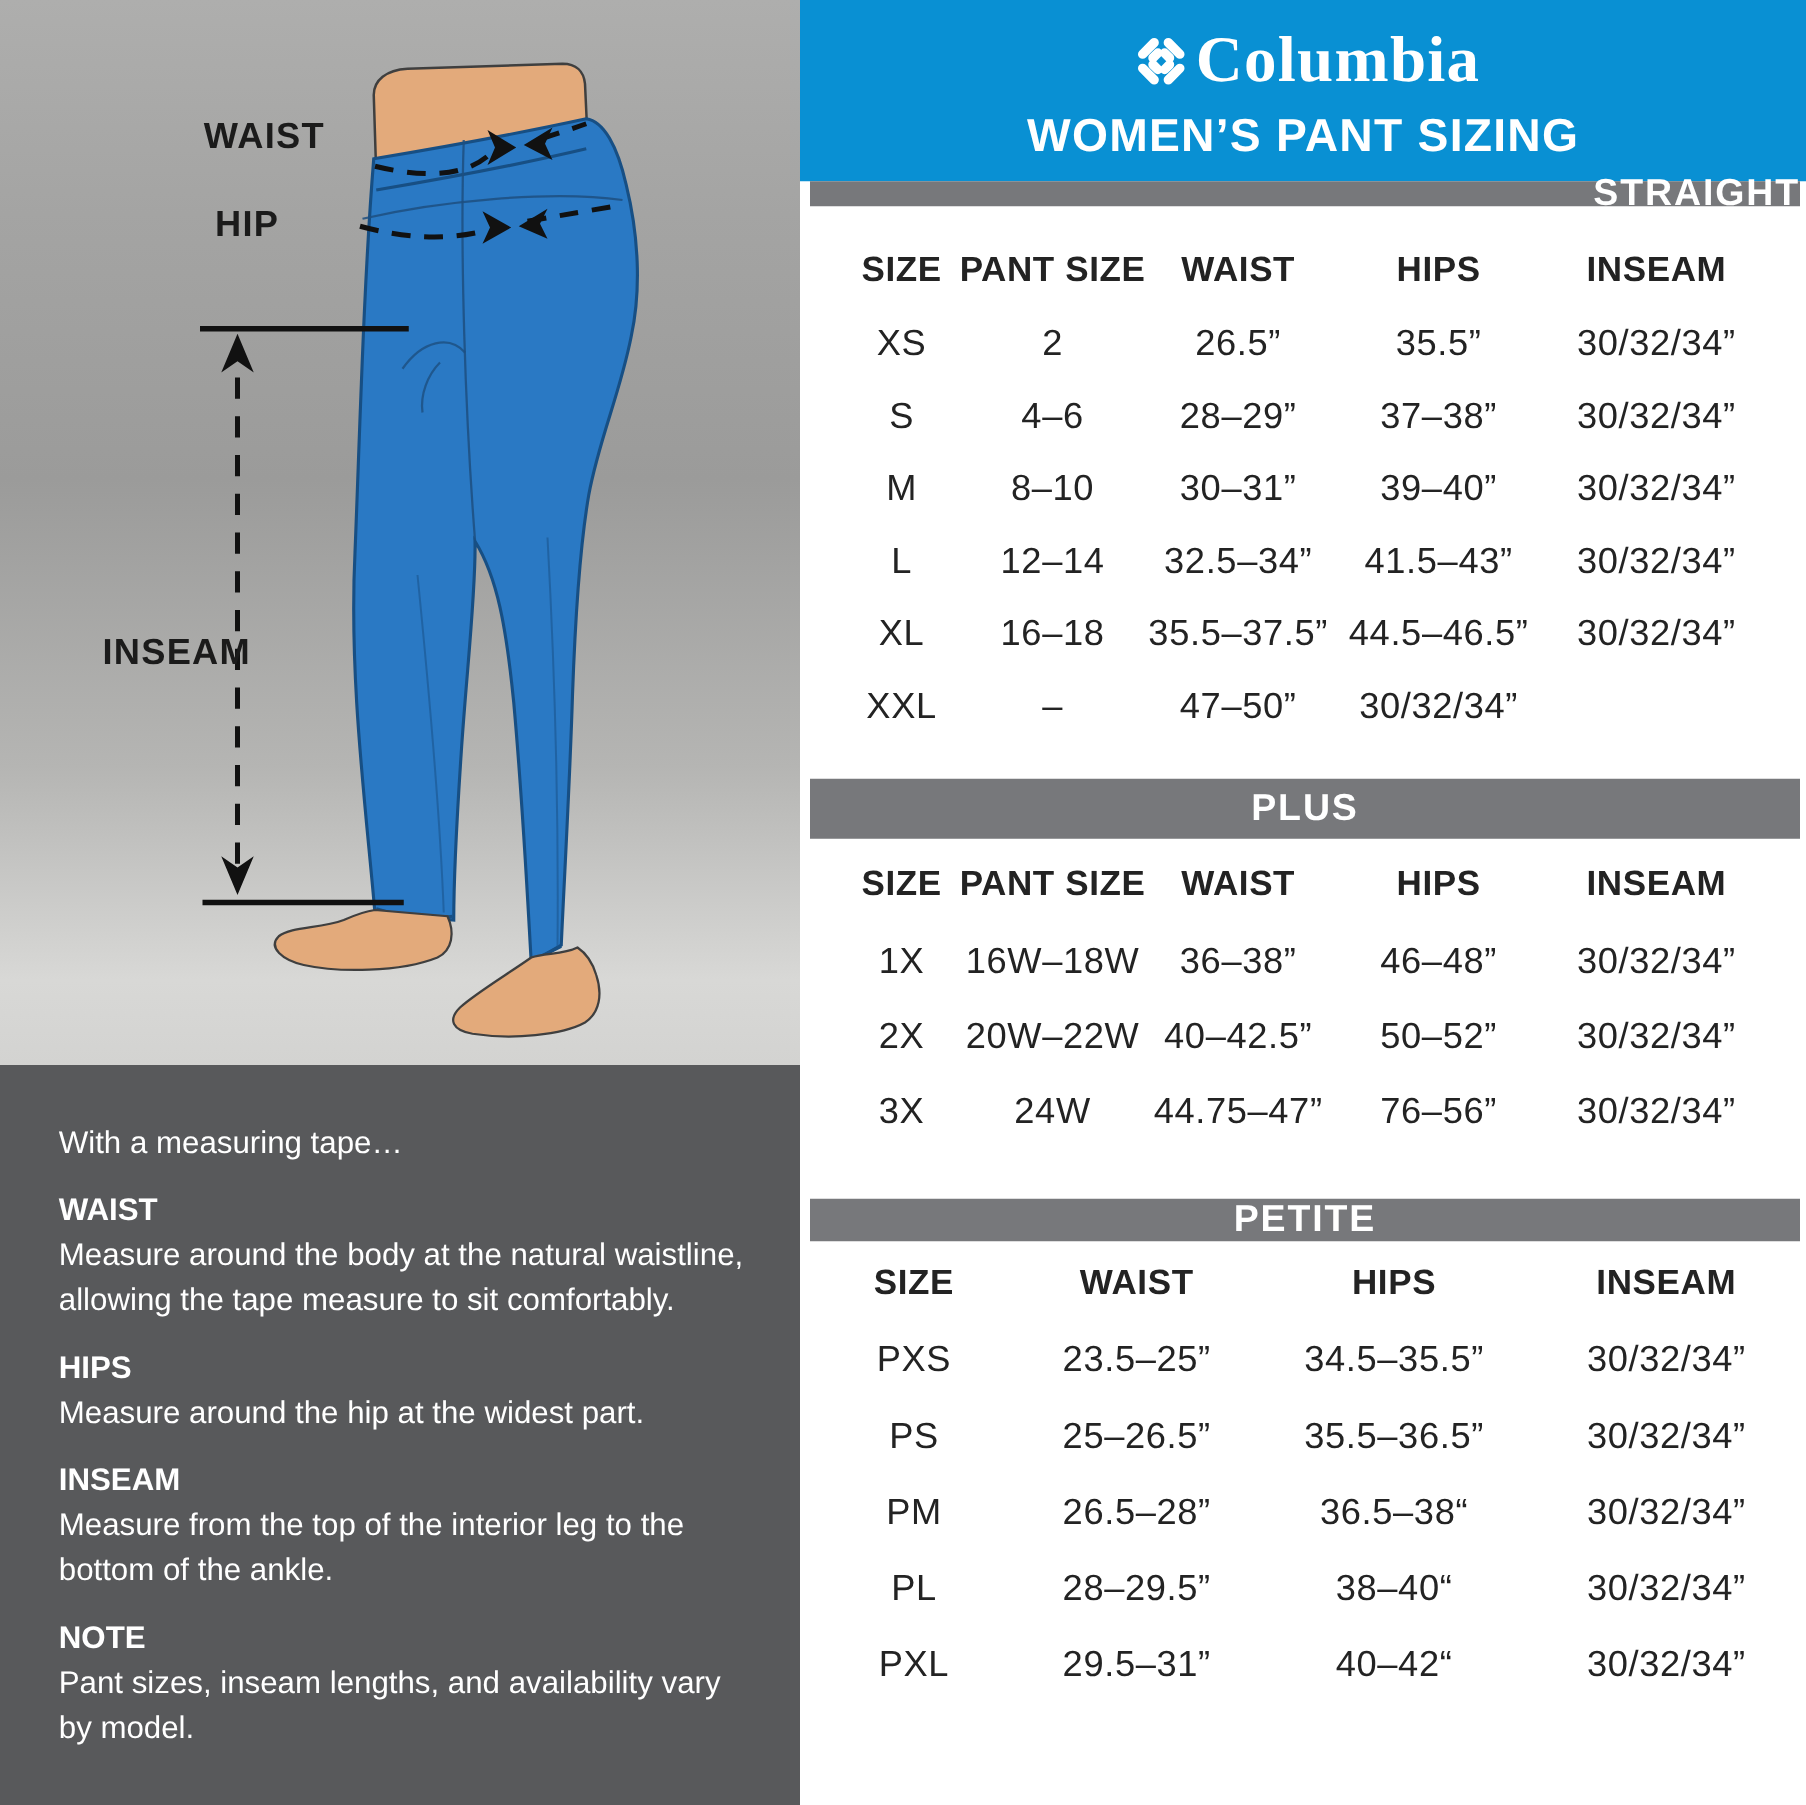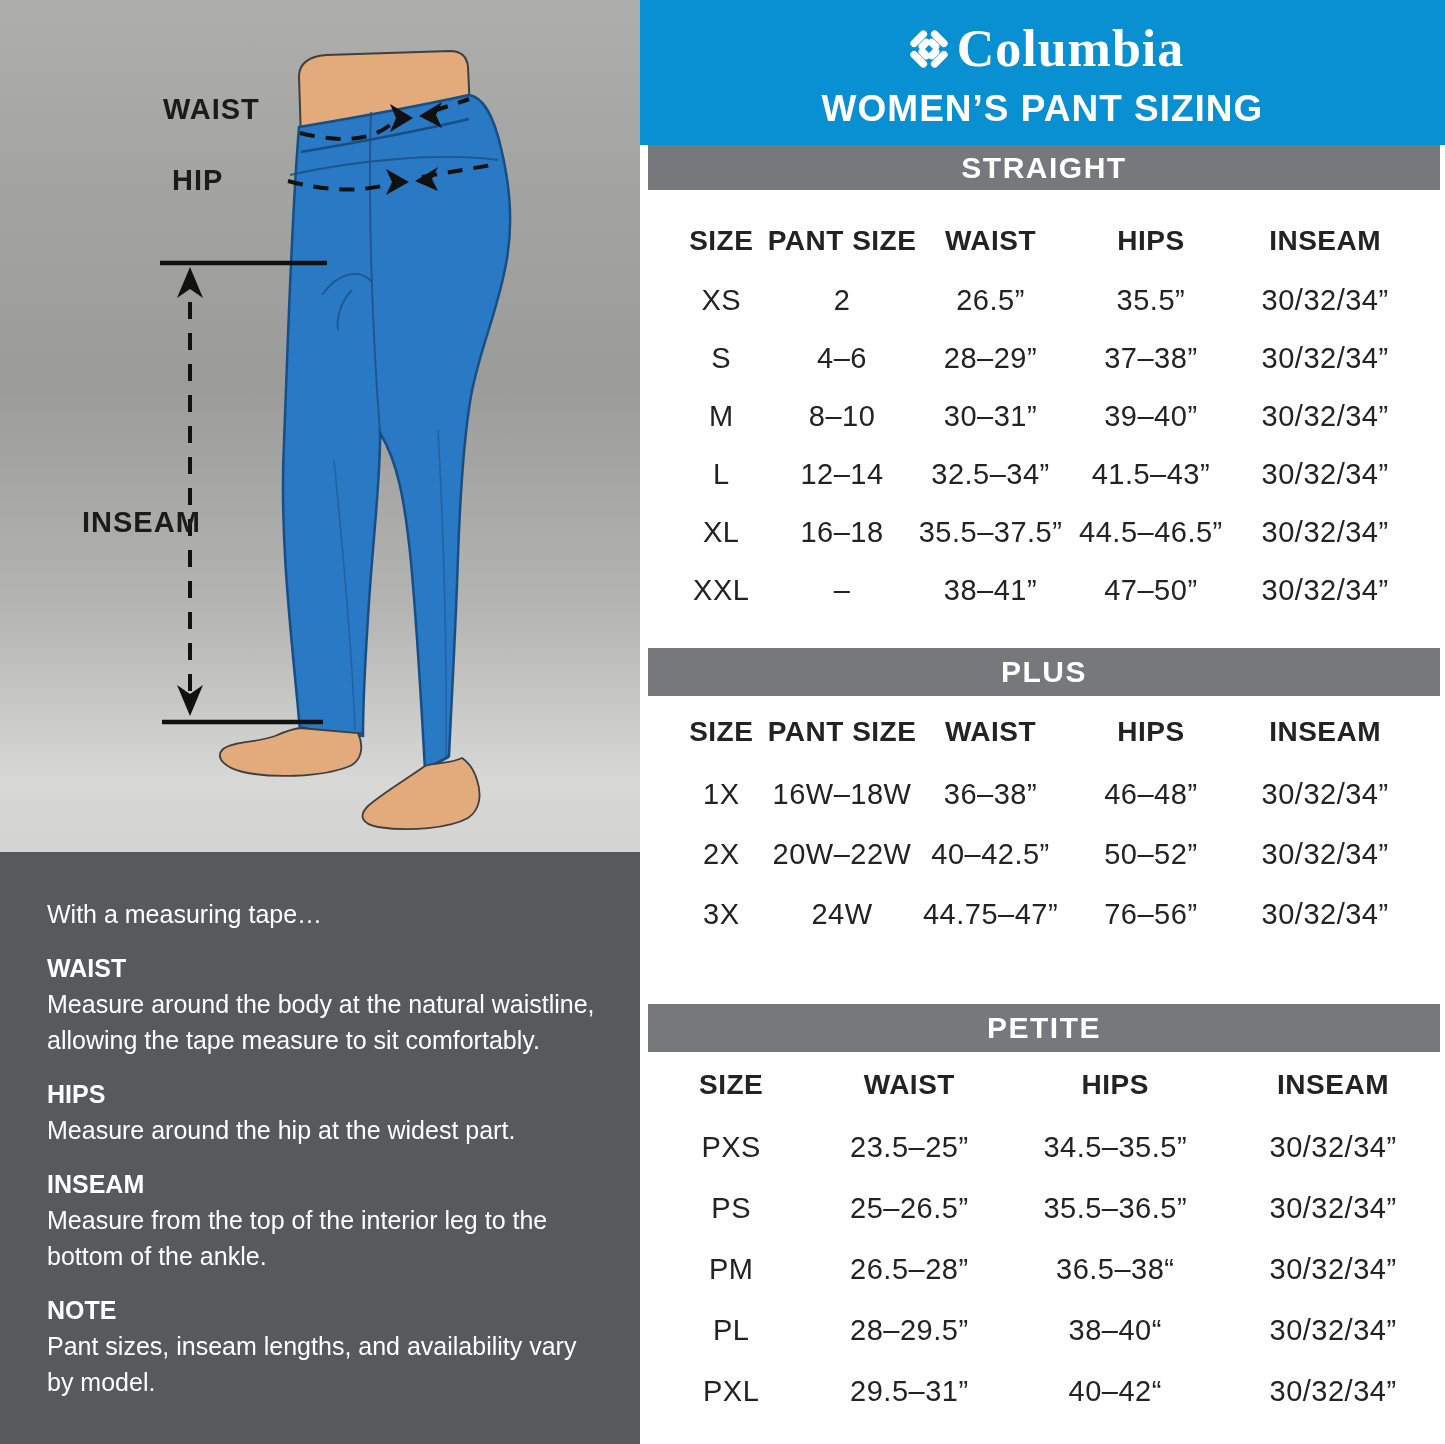--- a/index.html
+++ b/index.html
@@ -38,23 +38,23 @@
   .logo-row { display:flex; align-items:center; margin-bottom:10px; }
   .logo-mark { width:56px; height:56px; }
   .logo-text { font-family:"Liberation Serif", serif; font-weight:700; font-size:52px; letter-spacing:1px; }
   .page-title { font-weight:700; font-size:37px; letter-spacing:1px; }
 
   .sections-wrap { padding:0 5px 0 8px; }
   .section-bar {
     background:#77787B; color:#fff; font-weight:700; font-size:30px; letter-spacing:1.5px;
     display:flex; align-items:center; justify-content:center;
   }
-  .bar-s0 { height:45px; margin-top:0; }
+  .bar-s0 { height:20px; margin-top:0;justify-content:flex-end; }
   .bar-s1 { height:48px; margin-top:29px; }
-  .bar-s2 { height:48px; margin-top:60px; }
+  .bar-s2 { height:34px; margin-top:40px; }
 
   .size-table { display:grid; color:#232323; }
   .size-table .cell { display:flex; align-items:center; justify-content:center; white-space:nowrap; }
   .size-table .th { font-weight:700; font-size:28px; letter-spacing:0.5px;text-align:right; }
   .size-table .td { font-weight:400; font-size:29px; letter-spacing:0.5px; }
   .cols5 { grid-template-columns:18.5% 12% 25.5% 15% 29%; }
   .cols4 { grid-template-columns:21% 24% 28% 27%; }
   .tbl-s0 { padding-top:21px; } .tbl-s0 .th { height:60px; } .tbl-s0 .td { height:58px; }
   .tbl-s1 { padding-top:4px;  } .tbl-s1 .th { height:64px; } .tbl-s1 .td { height:60px; }
   .tbl-s2 { padding-top:1px;  } .tbl-s2 .th { height:64px; } .tbl-s2 .td { height:61px; }
@@ -196,21 +196,20 @@
             <div class="cell td">32.5–34”</div>
             <div class="cell td">41.5–43”</div>
             <div class="cell td">30/32/34”</div>
             <div class="cell td">XL</div>
             <div class="cell td">16–18</div>
             <div class="cell td">35.5–37.5”</div>
             <div class="cell td">44.5–46.5”</div>
             <div class="cell td">30/32/34”</div>
             <div class="cell td">XXL</div>
             <div class="cell td">–</div>
-            <div class="cell td">38–41”</div>
             <div class="cell td">47–50”</div>
             <div class="cell td">30/32/34”</div>
           </div>
       </div>
       <div>
         <div class="section-bar bar-s1">
           <span>PLUS</span>
         </div>
         <div class="size-table cols5 tbl-s1">
             <div class="cell th">SIZE</div>

